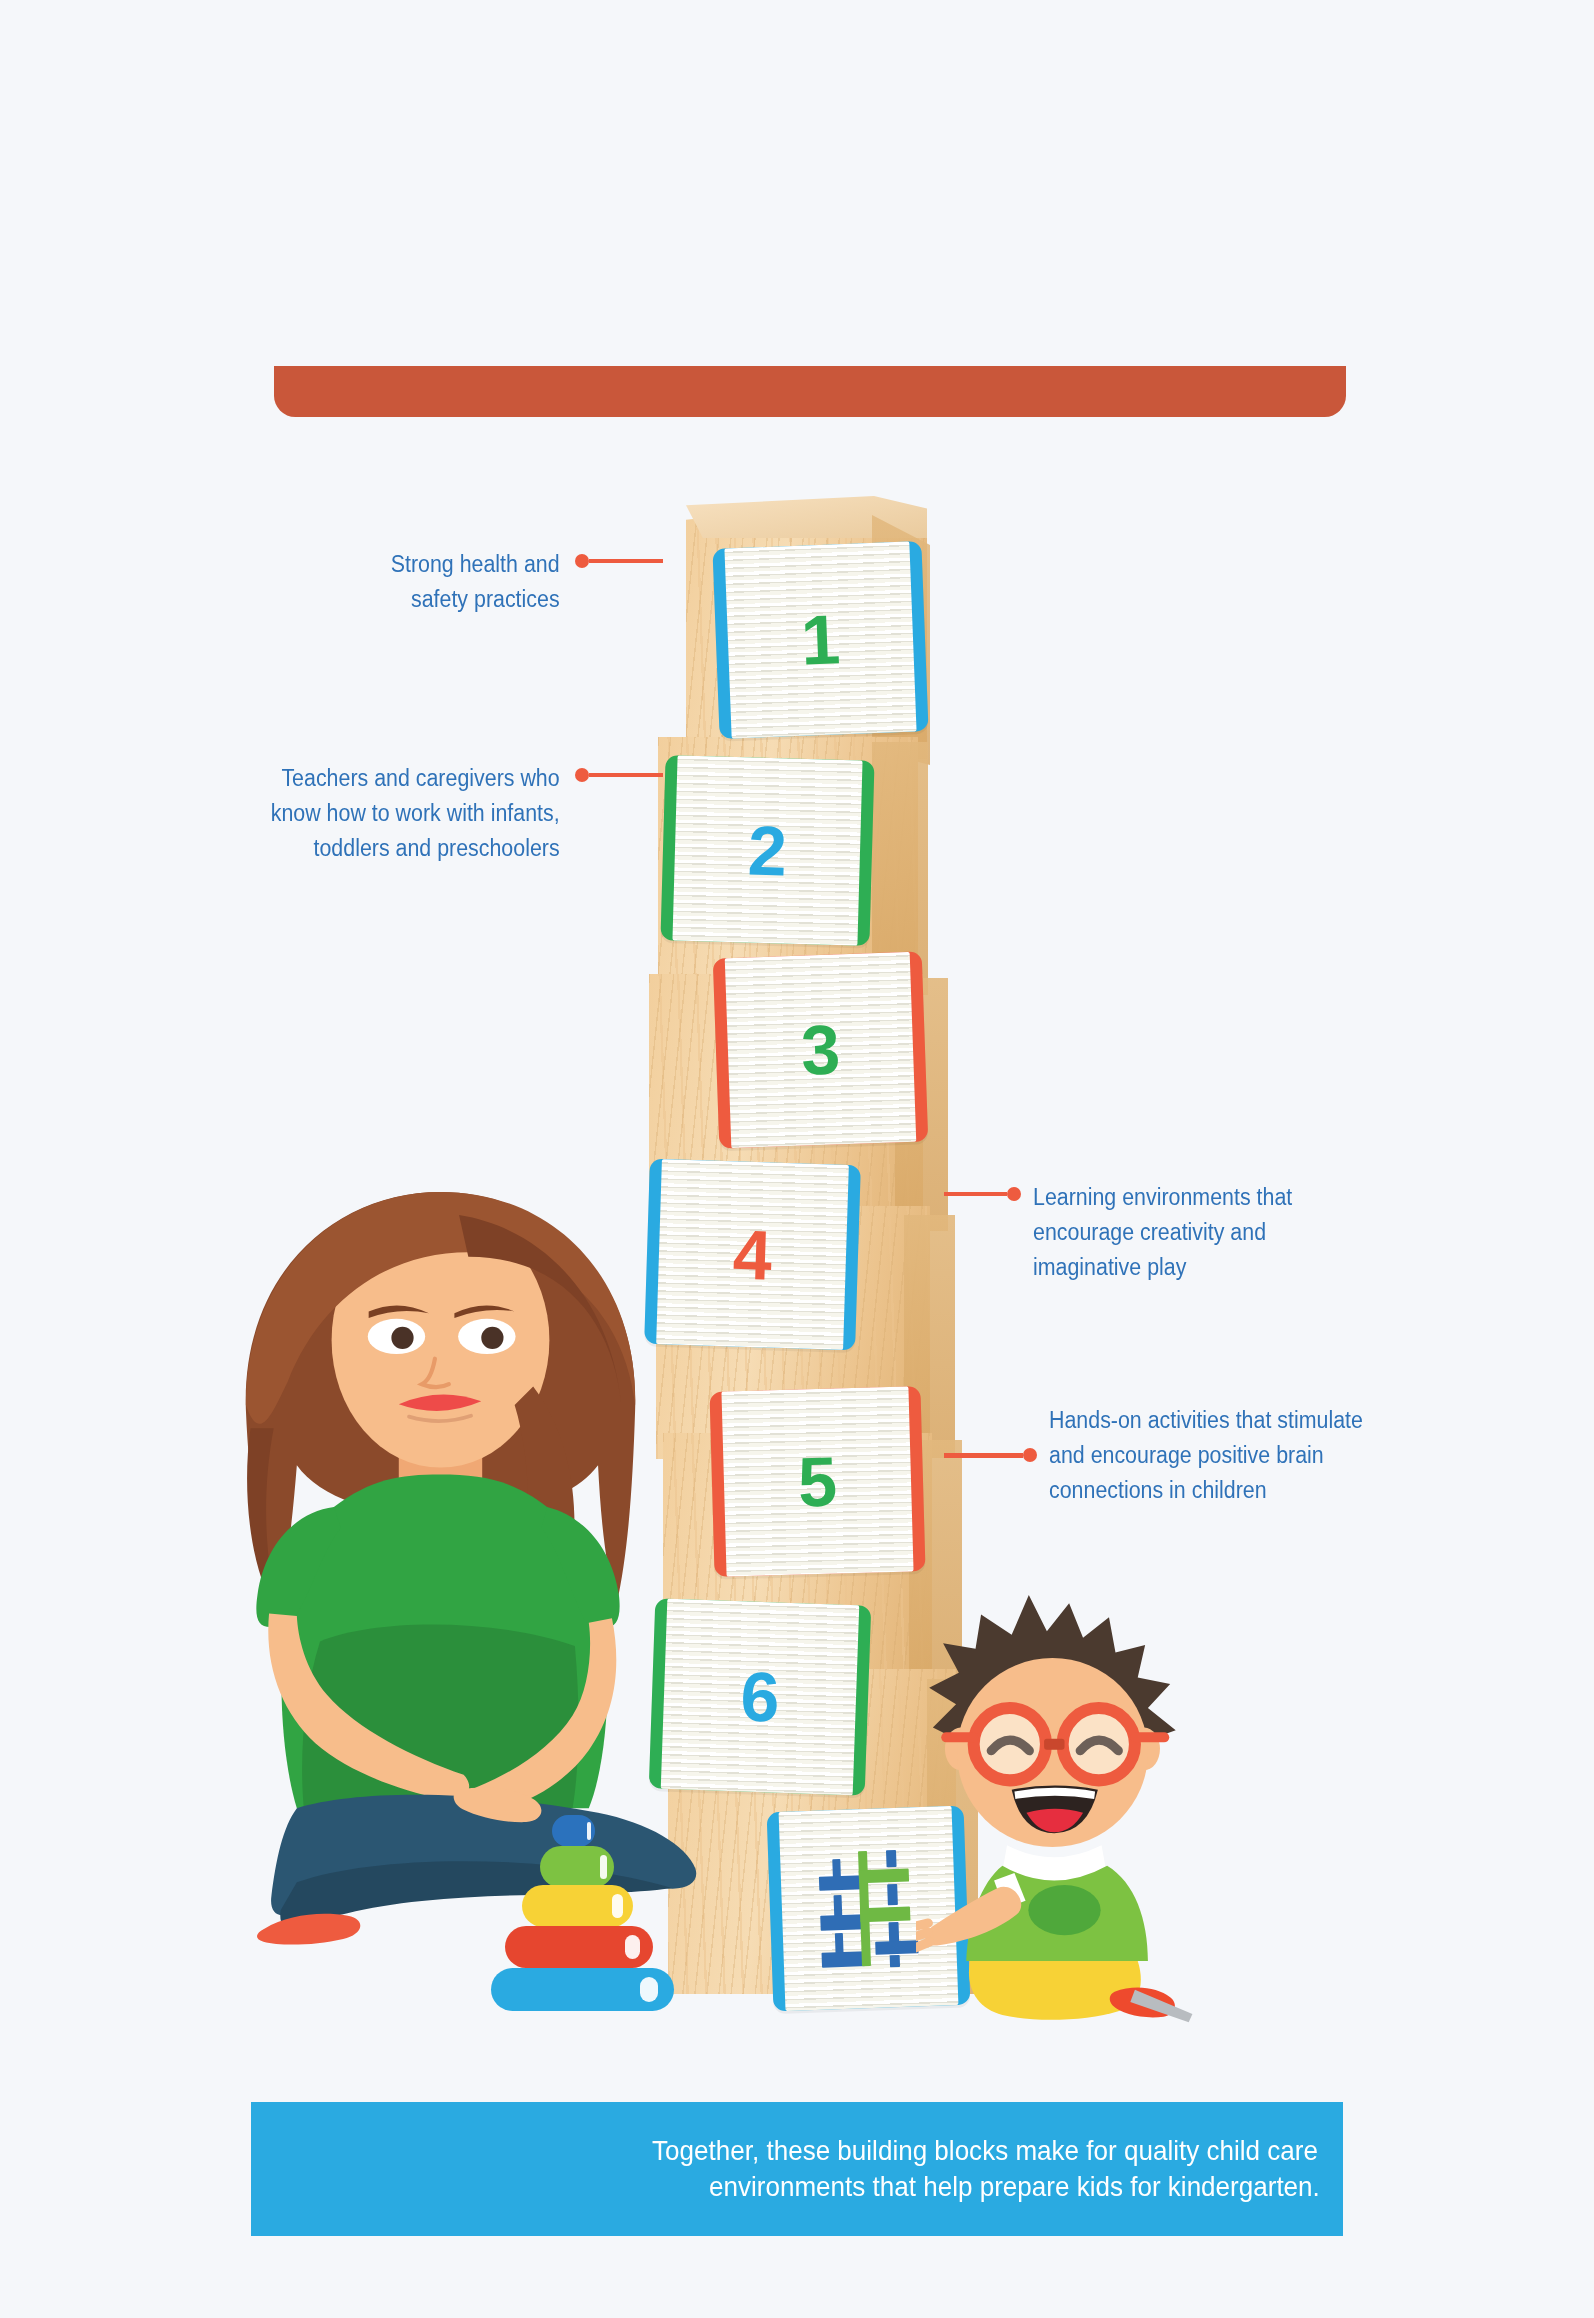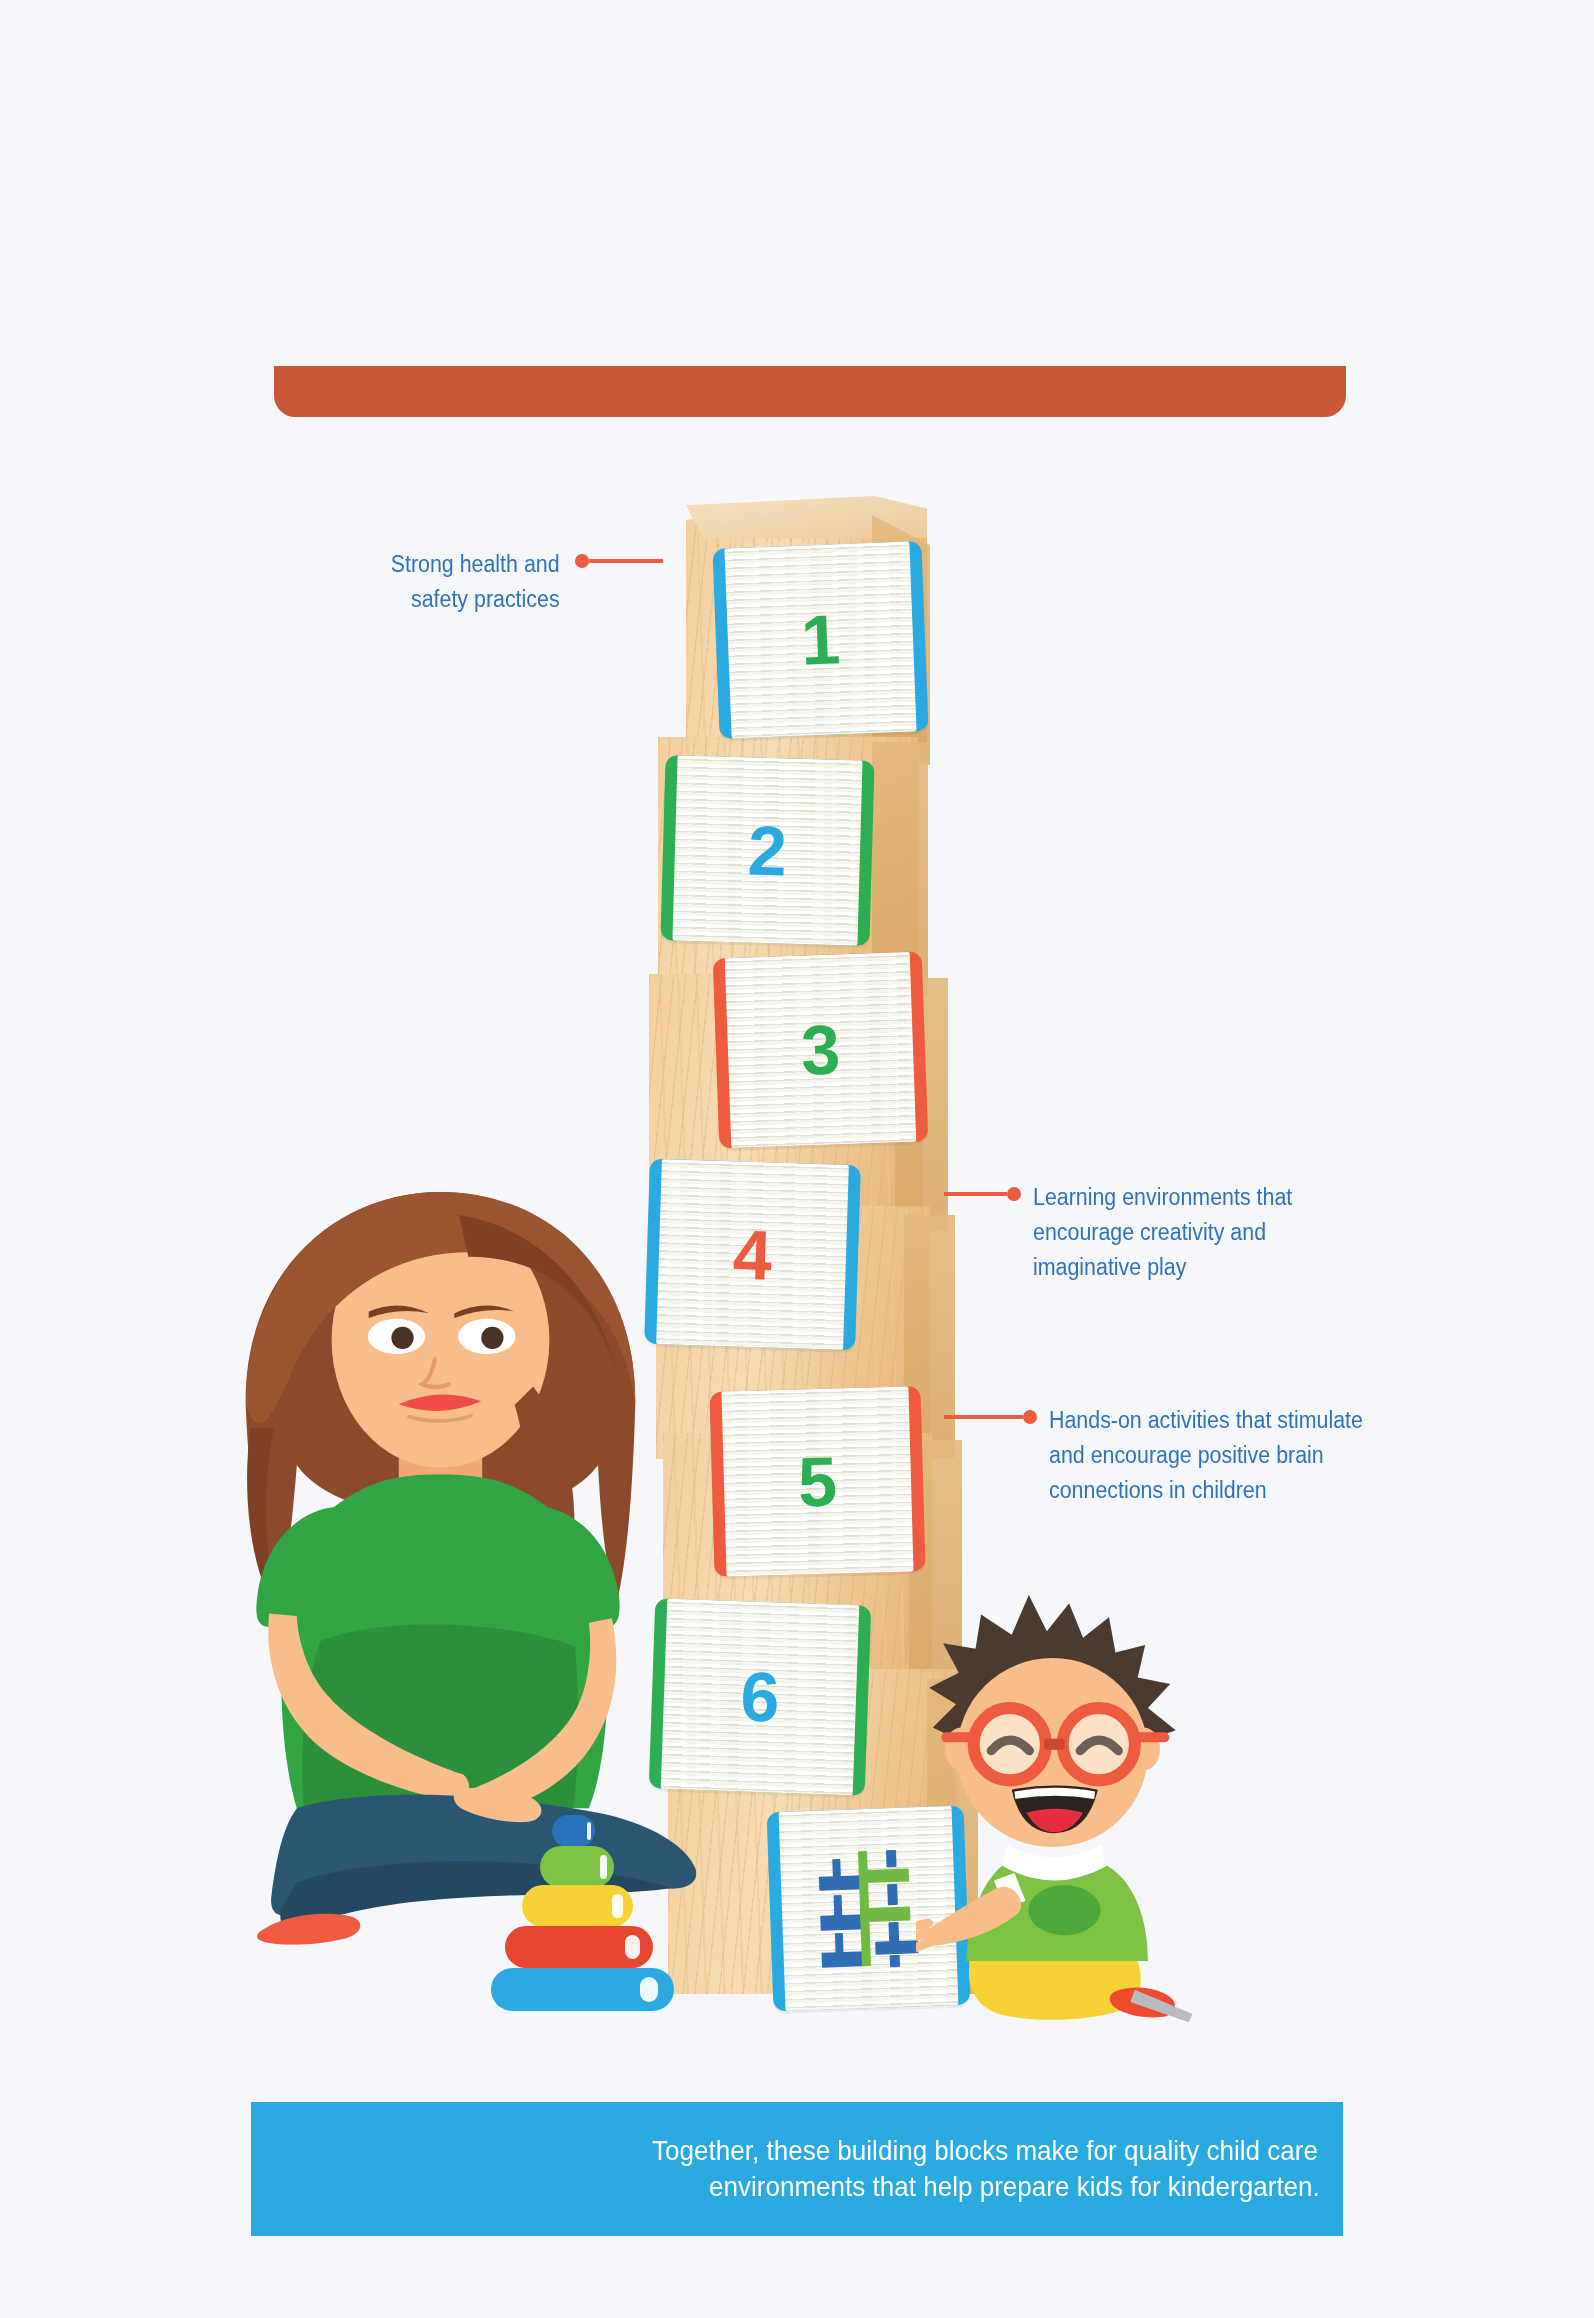--- a/index.html
+++ b/index.html
@@ -39,21 +39,21 @@
   .conn{position:relative;flex:none;height:28px;display:flex;align-items:center;}
   .conn .dot{width:14px;height:14px;border-radius:50%;background:#ee5b3f;flex:none;}
   .conn .bar{height:4.2px;background:#ee5b3f;flex:none;}
   .callout.left  .conn{margin-left:15px;}
   .callout.right .conn{margin-right:12px;}
 
   #callout-1{left:297px;top:547px;width:366px;justify-content:flex-end;}
   #callout-2{left:153px;top:761px;width:510px;justify-content:flex-end;}
   #callout-3{left:139px;top:967px;width:524px;justify-content:flex-end;}
   #callout-4{left:944px;top:1180px;width:547px;}
-  #callout-5{left:944px;top:1403px;width:570px;}
+  #callout-5{left:944px;top:1403px;width:570px;align-items:center;}
   #callout-6{left:955px;top:1570px;width:566px;}
   #callout-6 .txt{text-align:right;}
 
   
   .tower{position:absolute;z-index:3;}
   .wood{
     position:absolute;
     background:
       repeating-linear-gradient(96deg, rgba(214,170,110,.34) 0 1.4px, rgba(0,0,0,0) 1.4px 12px),
       repeating-linear-gradient(88deg, rgba(236,196,143,.5) 0 2.3px, rgba(0,0,0,0) 2.3px 18.5px),
@@ -293,20 +293,29 @@
 
   <div class="callout left" id="callout-1">
     <span class="txt">Strong health and
 safety practices</span>
     <span class="conn">
       <span class="dot"></span>
       <span class="bar" style="width:74px;"></span>
     </span>
   </div>
 
+  <div class="callout left" id="callout-2">
+    <span class="txt">Teachers and caregivers who
+know how to work with infants,
+toddlers and preschoolers</span>
+    <span class="conn">
+      <span class="dot"></span>
+      <span class="bar" style="width:74px;"></span>
+    </span>
+  </div>
 
 
   <div class="callout right" id="callout-4">
     <span class="conn">
       <span class="bar" style="width:63px;"></span>
       <span class="dot"></span>
     </span>
     <span class="txt">Learning environments that
 encourage creativity and
 imaginative play</span>

